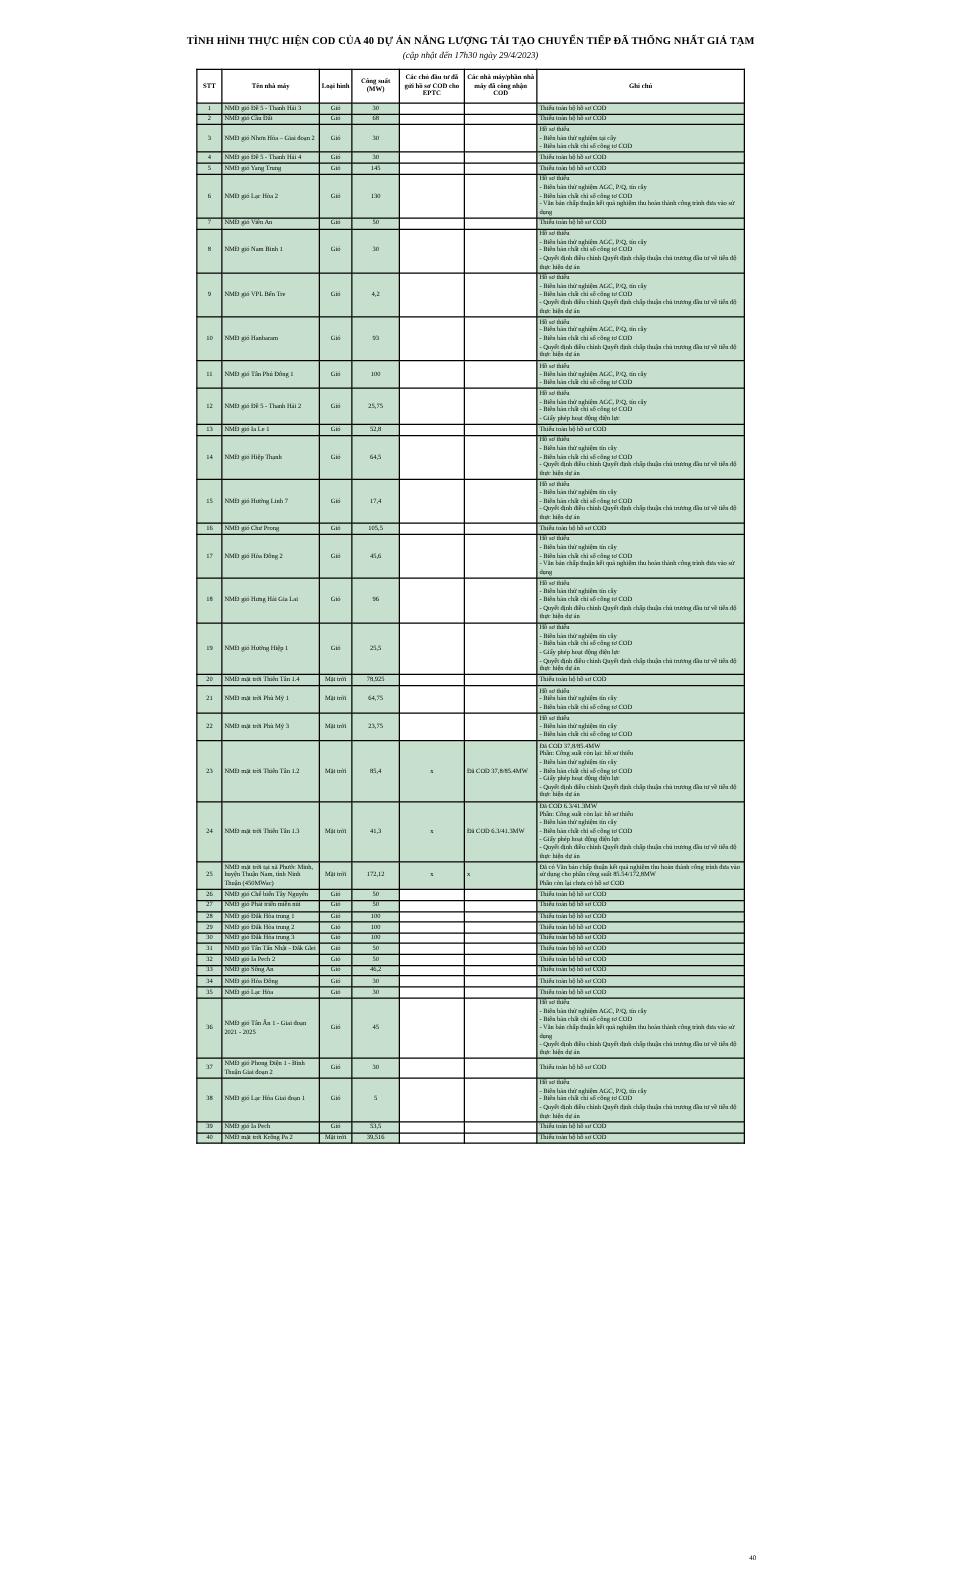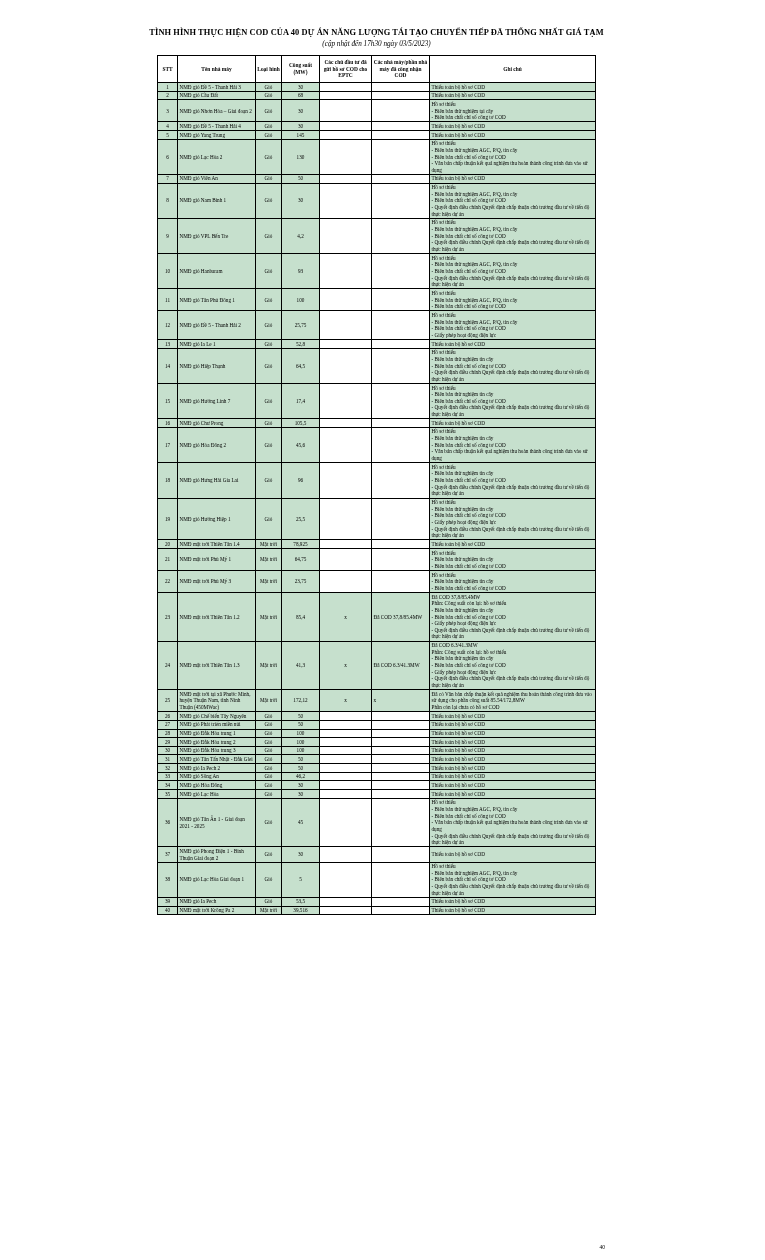--- a/index.html
+++ b/index.html
@@ -84,21 +84,21 @@
     font-size: 5.6px;
   }
 </style>
 </head>
 <body>
 
 <div class="page">
 
   <div class="title-block">
     <div class="doc-title">TÌNH HÌNH THỰC HIỆN COD CỦA 40 DỰ ÁN NĂNG LƯỢNG TÁI TẠO CHUYỂN TIẾP ĐÃ THỐNG NHẤT GIÁ TẠM</div>
-    <div class="doc-subtitle">(cập nhật đến 17h30 ngày 03/5/2023)</div>
+    <div class="doc-subtitle">(cập nhật đến 17h30 ngày 29/4/2023)</div>
   </div>
 
   <table class="main">
     <colgroup>
       <col class="c-stt">
         <col class="c-name">
         <col class="c-type">
         <col class="c-cap">
       <col class="c-epc">
         <col class="c-cod">

